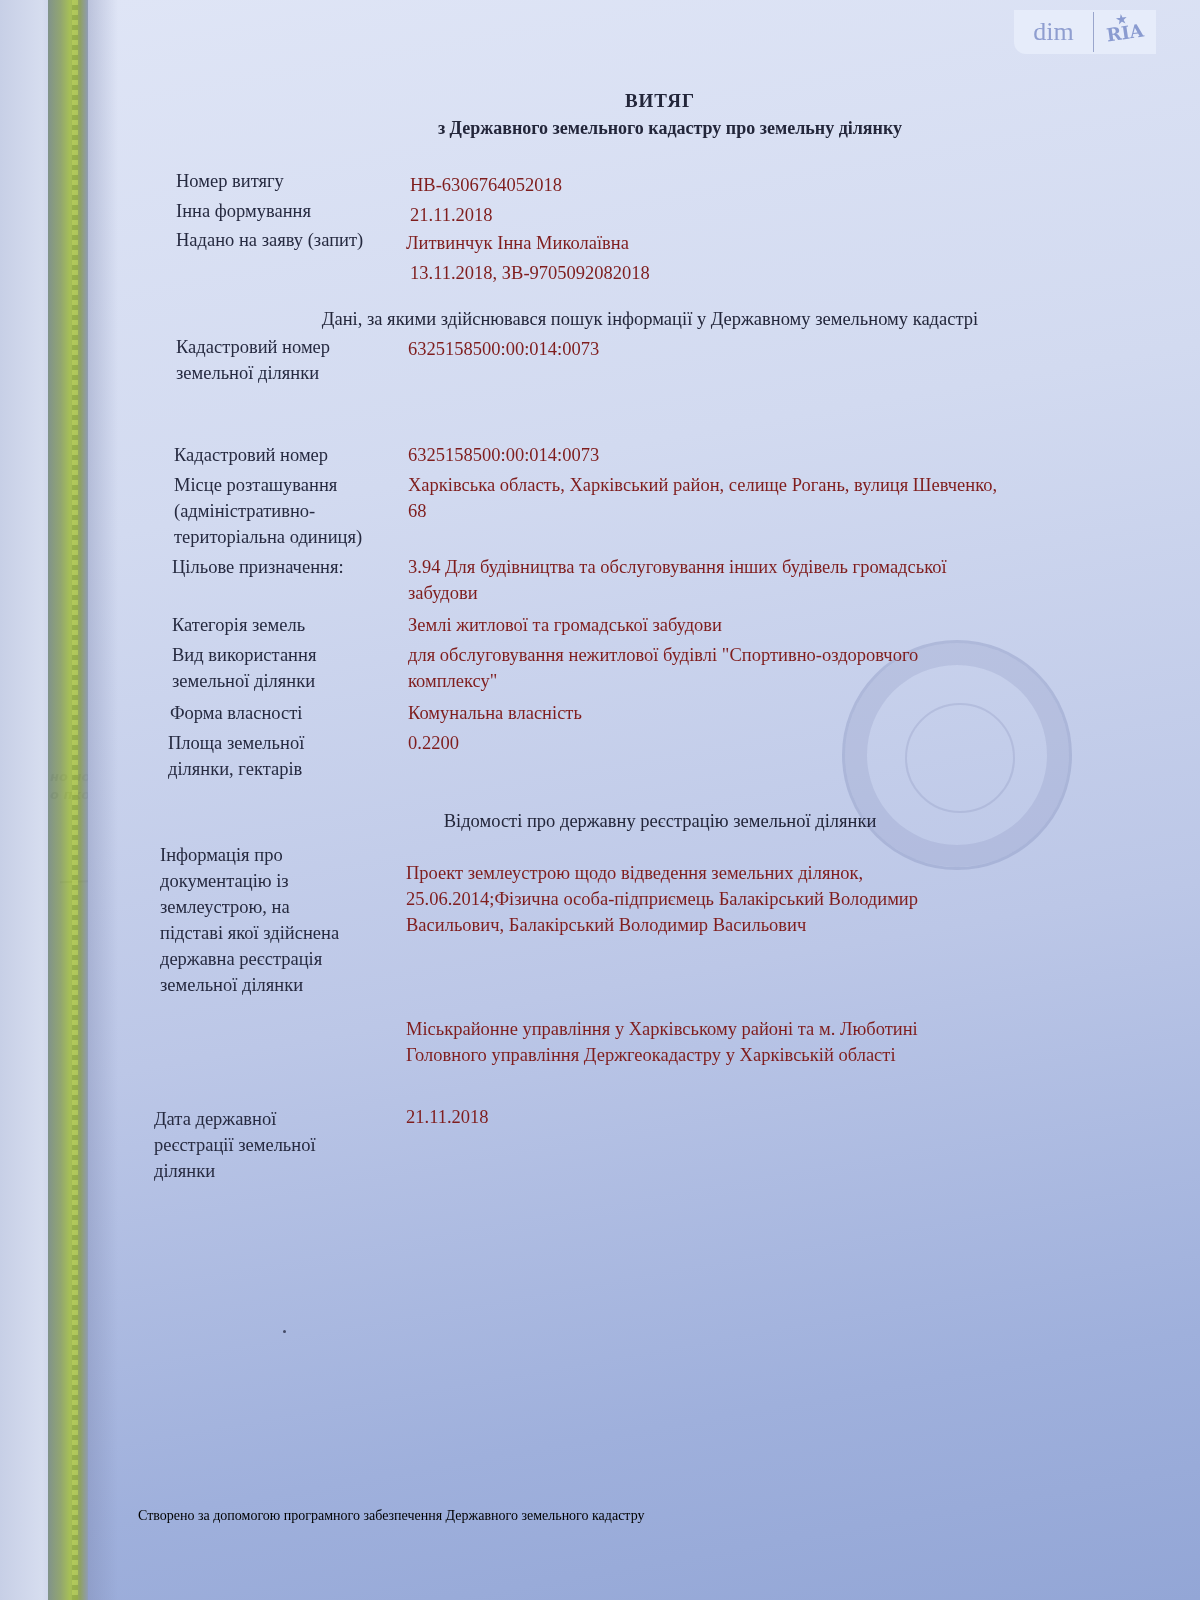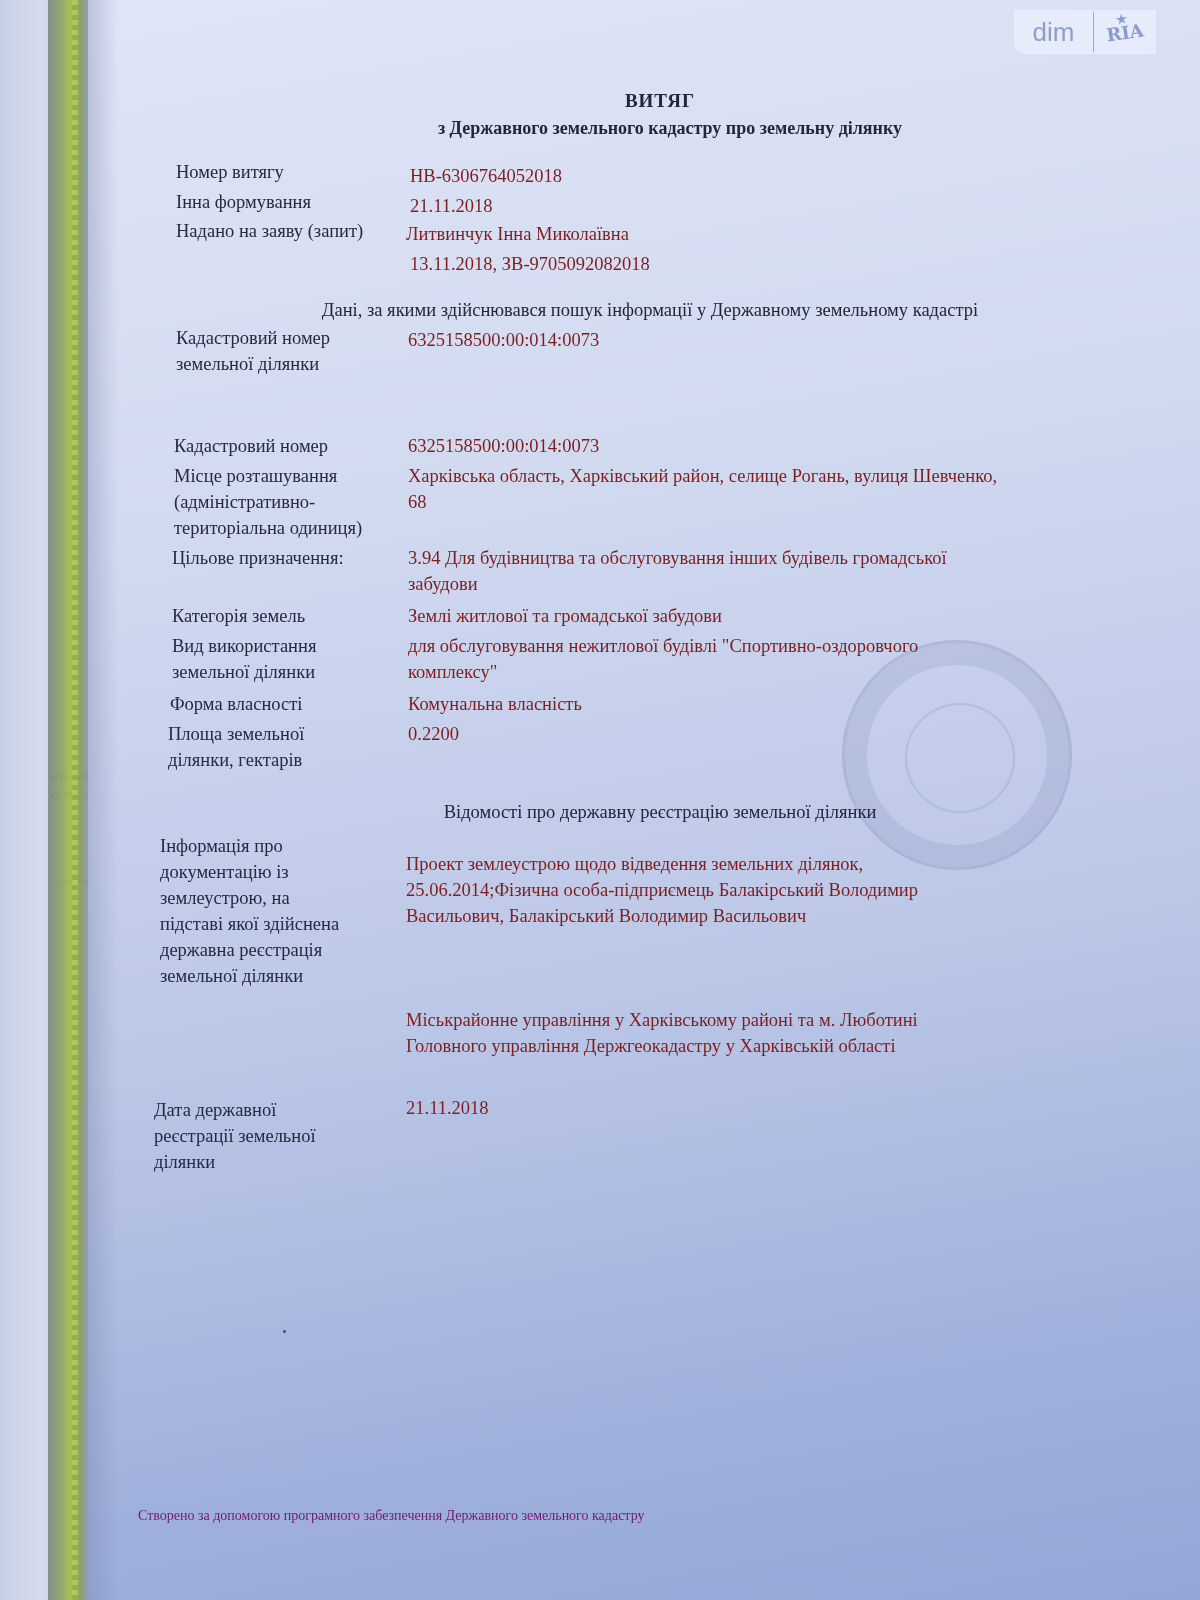--- a/index.html
+++ b/index.html
@@ -44,52 +44,52 @@
       background: linear-gradient(90deg, rgba(120,130,170,.35), rgba(120,130,170,0));
     }
     
     .logo {
       position: absolute; left: 1014px; top: 10px; width: 142px; height: 44px;
       background: rgba(232,237,250,.85); border-radius: 0 0 0 12px;
       display: flex; align-items: center;
     }
     .logo-dim {
       width: 80px; text-align: center;
-      font-family: Liberation Sans, sans-serif; font-size: 26px; color: #8f9ed0;
+      font-family: Liberation Serif, serif; font-size: 26px; color: #8f9ed0;
       border-right: 1px solid #9aa6cc; line-height: 40px;
     }
     .logo-ria {
       flex: 1; text-align: center; font-family: "DejaVu Serif", serif;
       font-weight: bold; font-size: 18px; color: #8a9bd0; position: relative;
       transform: rotate(-8deg);
     }
     .logo-star {
       position: absolute; left: 24px; top: -10px; font-size: 12px; color: #8a9bd0;
     }
 
     
     .doc-title {
       position: absolute; left: 560px; top: 90px; width: 200px; text-align: center;
       font-weight: bold; font-size: 19px; letter-spacing: 1px;
     }
     .doc-subtitle {
       position: absolute; left: 320px; top: 118px; width: 700px; text-align: center;
       font-weight: bold; font-size: 18px;
     }
-    .rows { position: absolute; left: 0; top: 3px; width: 1200px; height: 1280px; font-family: Liberation Serif, serif; }
+    .rows { position: absolute; left: 0; top: 12px; width: 1200px; height: 1280px; font-family: Liberation Serif, serif; }
     .lbl, .val {
       position: absolute; font-size: 18.5px; line-height: 26px; white-space: pre-line;
     }
     .lbl { color: #262a40; }
     .val { color: #7f1d1d; }
     .section-head {
       position: absolute; font-size: 18.5px; line-height: 26px; text-align: center;
     }
     .footer-note {
-      position: absolute; left: 138px; top: 1508px; font-size: 14px; color: #701a75;
+      position: absolute; left: 138px; top: 1508px; font-size: 14px; color: #000000;
     }
     .stamp {
       position: absolute; left: 842px; top: 640px; width: 230px; height: 230px;
       border-radius: 50%; border: 3px solid rgba(130,140,185,.35);
       box-shadow: inset 0 0 0 18px rgba(200,208,235,.0), inset 0 0 0 22px rgba(130,140,185,.22);
     }
     .stamp-inner {
       position: absolute; left: 60px; top: 60px; width: 110px; height: 110px;
       border-radius: 50%; border: 2px solid rgba(130,140,185,.25);
     }

